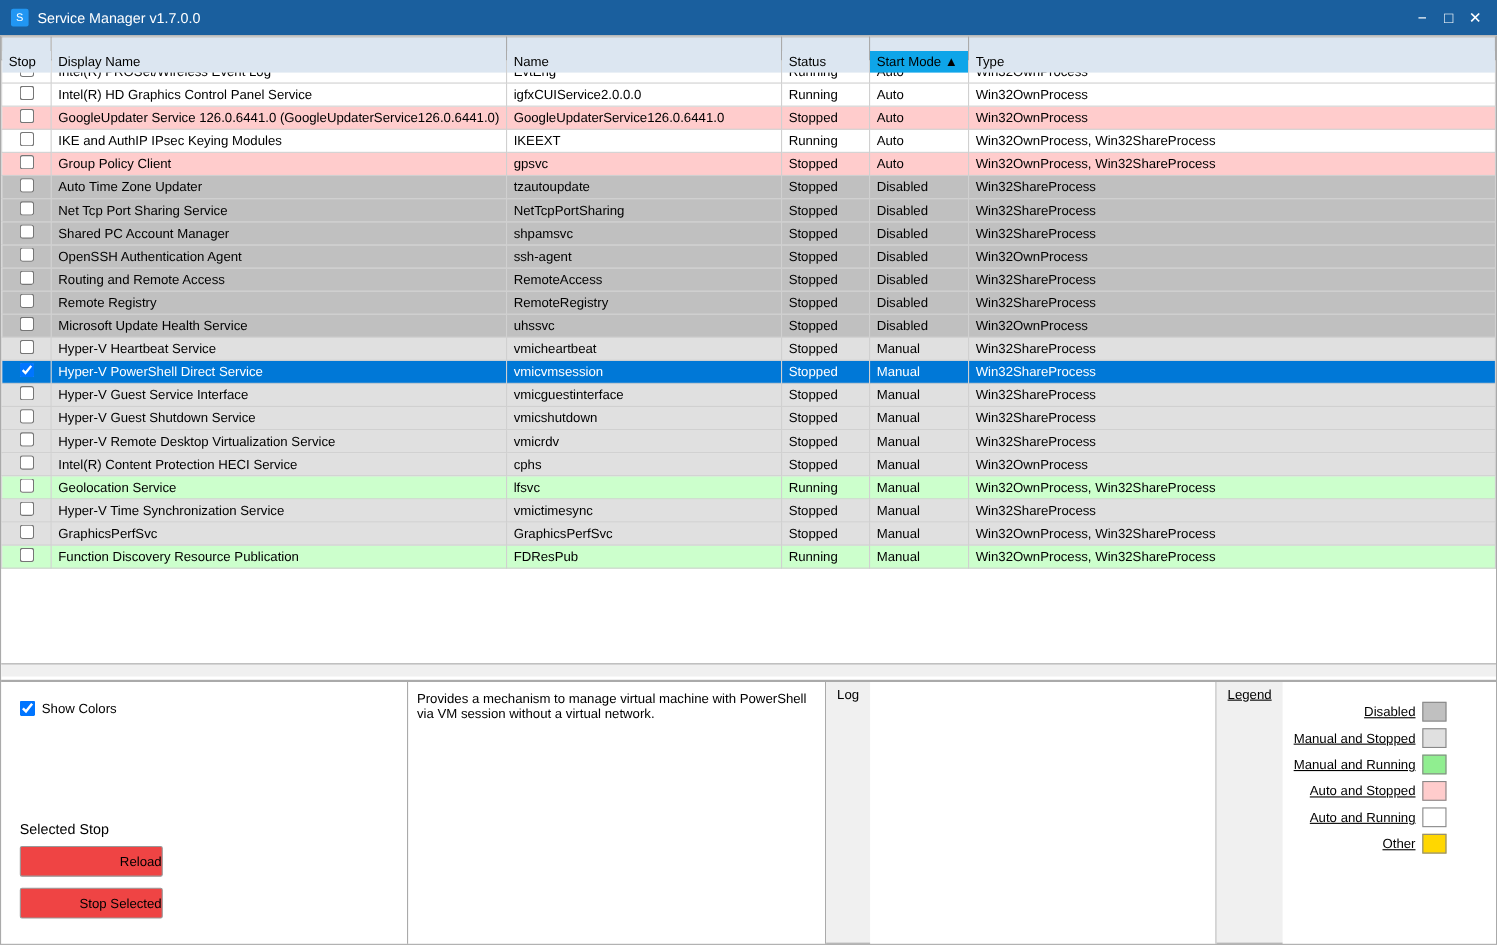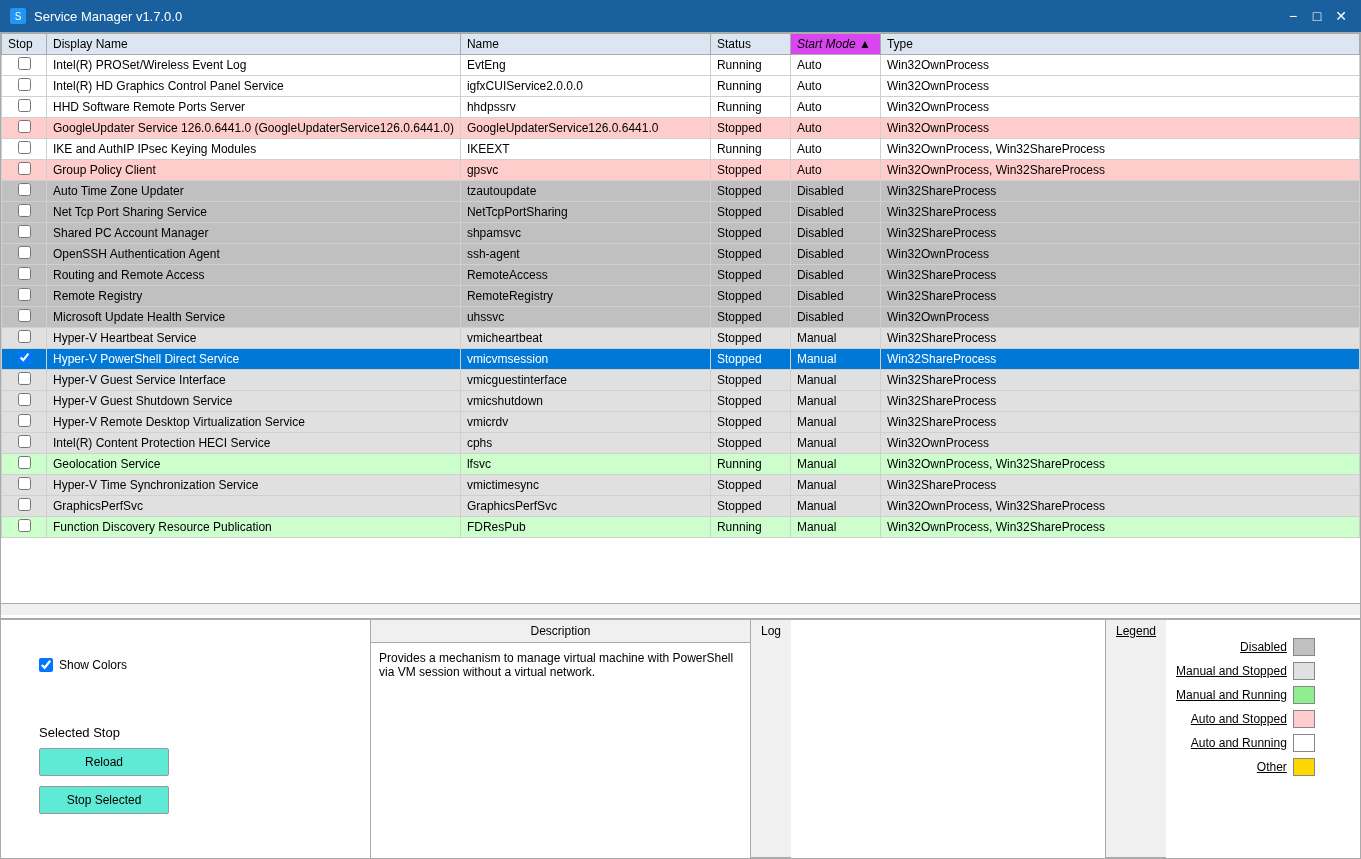--- a/index.html
+++ b/index.html
@@ -62,27 +62,26 @@
     .service-table thead tr {
       background: #dce6f1;
     }
     .service-table th {
       border: 1px solid #aaa;
       padding: 3px 6px;
       text-align: left;
       font-weight: normal;
       white-space: nowrap;
       position: sticky;
-      top: 0;
+      top: 12px;
       background: #dce6f1;
       z-index: 10;
     }
     .service-table th.sorted {
-      background: #d946ef;
-      font-style: italic;
+      background: #0ea5e9;
     }
     .service-table td {
       border: 1px solid #d0d0d0;
       padding: 2px 6px;
       white-space: nowrap;
     }
     .col-stop { width: 45px; text-align: center; }
     .col-display { width: 380px; }
     .col-name { width: 250px; }
     .col-status { width: 80px; }
@@ -102,43 +101,44 @@
     .row-selected { background: #0078d7 !important; color: white !important; }
     .row-selected td { color: white; }
     .bottom-panel {
       height: 240px;
       border-top: 2px solid #aaa;
       display: flex;
     }
     .left-panel {
       width: 370px;
       border-right: 1px solid #aaa;
-      padding: 38px;
+      padding: 17px;
       display: flex;
       flex-direction: column;
       gap: 15px;
     }
     .show-colors-row {
       display: flex;
       align-items: center;
       gap: 6px;
     }
     .show-colors-row input[type=checkbox] {
       width: 14px;
       height: 14px;
     }
     .btn-reload, .btn-stop-selected {
       width: 130px;
       height: 28px;
-      background: #5eead4;
+      background: #ef4444;
       border: 1px solid #999;
       border-radius: 2px;
       cursor: pointer;
       font-size: 12px;
       margin-bottom: 6px;
+      text-align: right;
     }
     .center-panel {
       width: 380px;
       border-right: 1px solid #aaa;
       display: flex;
       flex-direction: column;
     }
     .panel-tab {
       background: #f0f0f0;
       border-bottom: 1px solid #aaa;
@@ -248,28 +248,20 @@
               <td>Win32OwnProcess</td>
             </tr>
             <tr class="row-auto-running">
               <td class="col-stop"><input type="checkbox" style=""></td>
               <td>Intel(R) HD Graphics Control Panel Service</td>
               <td>igfxCUIService2.0.0.0</td>
               <td>Running</td>
               <td>Auto</td>
               <td>Win32OwnProcess</td>
             </tr>
-            <tr class="row-auto-running">
-              <td class="col-stop"><input type="checkbox" style=""></td>
-              <td>HHD Software Remote Ports Server</td>
-              <td>hhdpssrv</td>
-              <td>Running</td>
-              <td>Auto</td>
-              <td>Win32OwnProcess</td>
-            </tr>
             <tr class="row-auto-stopped">
               <td class="col-stop"><input type="checkbox" style=""></td>
               <td>GoogleUpdater Service 126.0.6441.0 (GoogleUpdaterService126.0.6441.0)</td>
               <td>GoogleUpdaterService126.0.6441.0</td>
               <td>Stopped</td>
               <td>Auto</td>
               <td>Win32OwnProcess</td>
             </tr>
             <tr class="row-auto-running">
               <td class="col-stop"><input type="checkbox" style=""></td>
@@ -438,21 +430,20 @@
       <div style="margin-top: auto;">
         <div style="font-size:13px; margin-bottom: 8px;">Selected Stop</div>
         <div style="display:flex; flex-direction:column; align-items:flex-start; gap:4px;">
           <button class="btn-reload">Reload</button>
           <button class="btn-stop-selected">Stop Selected</button>
         </div>
       </div>
     </div>
 
     <div class="center-panel">
-      <div class="panel-tab">Description</div>
       <div class="panel-content">Provides a mechanism to manage virtual machine with PowerShell via VM session without a virtual network.</div>
     </div>
 
     <div class="right-panel-log">
       <div class="panel-tab">Log</div>
       <div class="panel-content"></div>
     </div>
 
     <div class="legend-panel">
       <div class="panel-tab">Legend</div>

